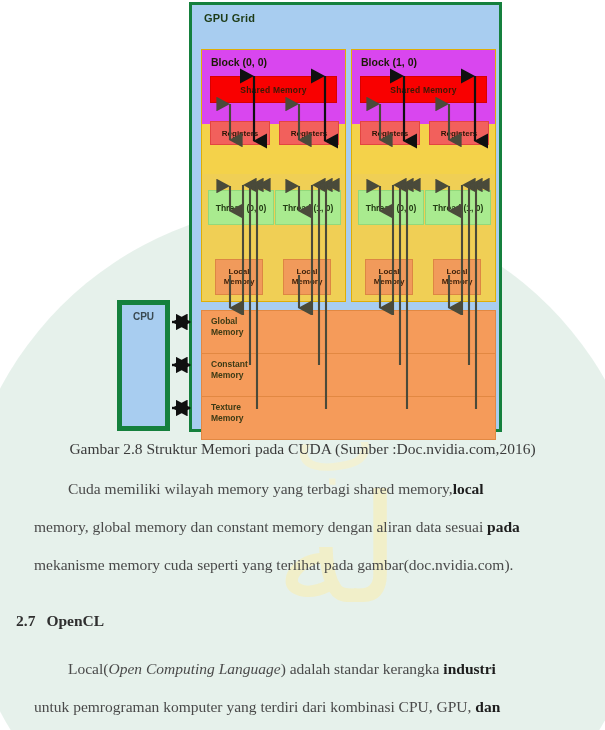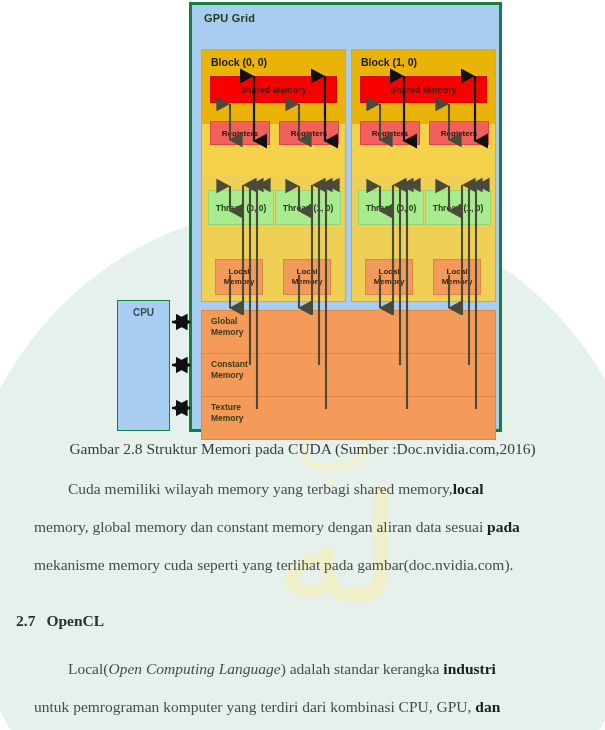--- a/index.html
+++ b/index.html
@@ -68,21 +68,21 @@
     position:absolute; left:12px; top:7px;
     font-family:"Liberation Sans", sans-serif;
     font-weight:bold; font-size:11px;
     color:#1d3b16;
     letter-spacing:.2px;
   }
 
   .block{
     position:absolute;
     top:44px; width:145px; height:253px;
-    background:#eab308;
+    background:#d946ef;
     border:1px solid #e0ae05;
     box-sizing:border-box;
     overflow:hidden;
   }
   .block.b0{ left:9px; }
   .block.b1{ left:159px; }
   .block-title{
     position:absolute; left:9px; top:6px;
     font-family:"Liberation Sans", sans-serif;
     font-weight:bold; font-size:10.5px;
@@ -168,21 +168,21 @@
   }
   .gmem.m0{ top:305px; }
   .gmem.m1{ top:348px; }
   .gmem.m2{ top:391px; }
 
   #cpu{
     position:absolute;
     left:117px; top:300px;
     width:53px; height:131px;
     background:#a8cdf0;
-    border:1px solid #15803d;
+    border:5px solid #15803d;
     box-sizing:border-box;
     font-family:"Liberation Sans", sans-serif;
     font-size:10px; font-weight:bold;
     color:#3a4a52;
     display:flex;align-items:flex-start;justify-content:center;
     padding-top:6px;
   }
 
   svg.arrows{ position:absolute; left:0; top:0; overflow:visible; }
 

